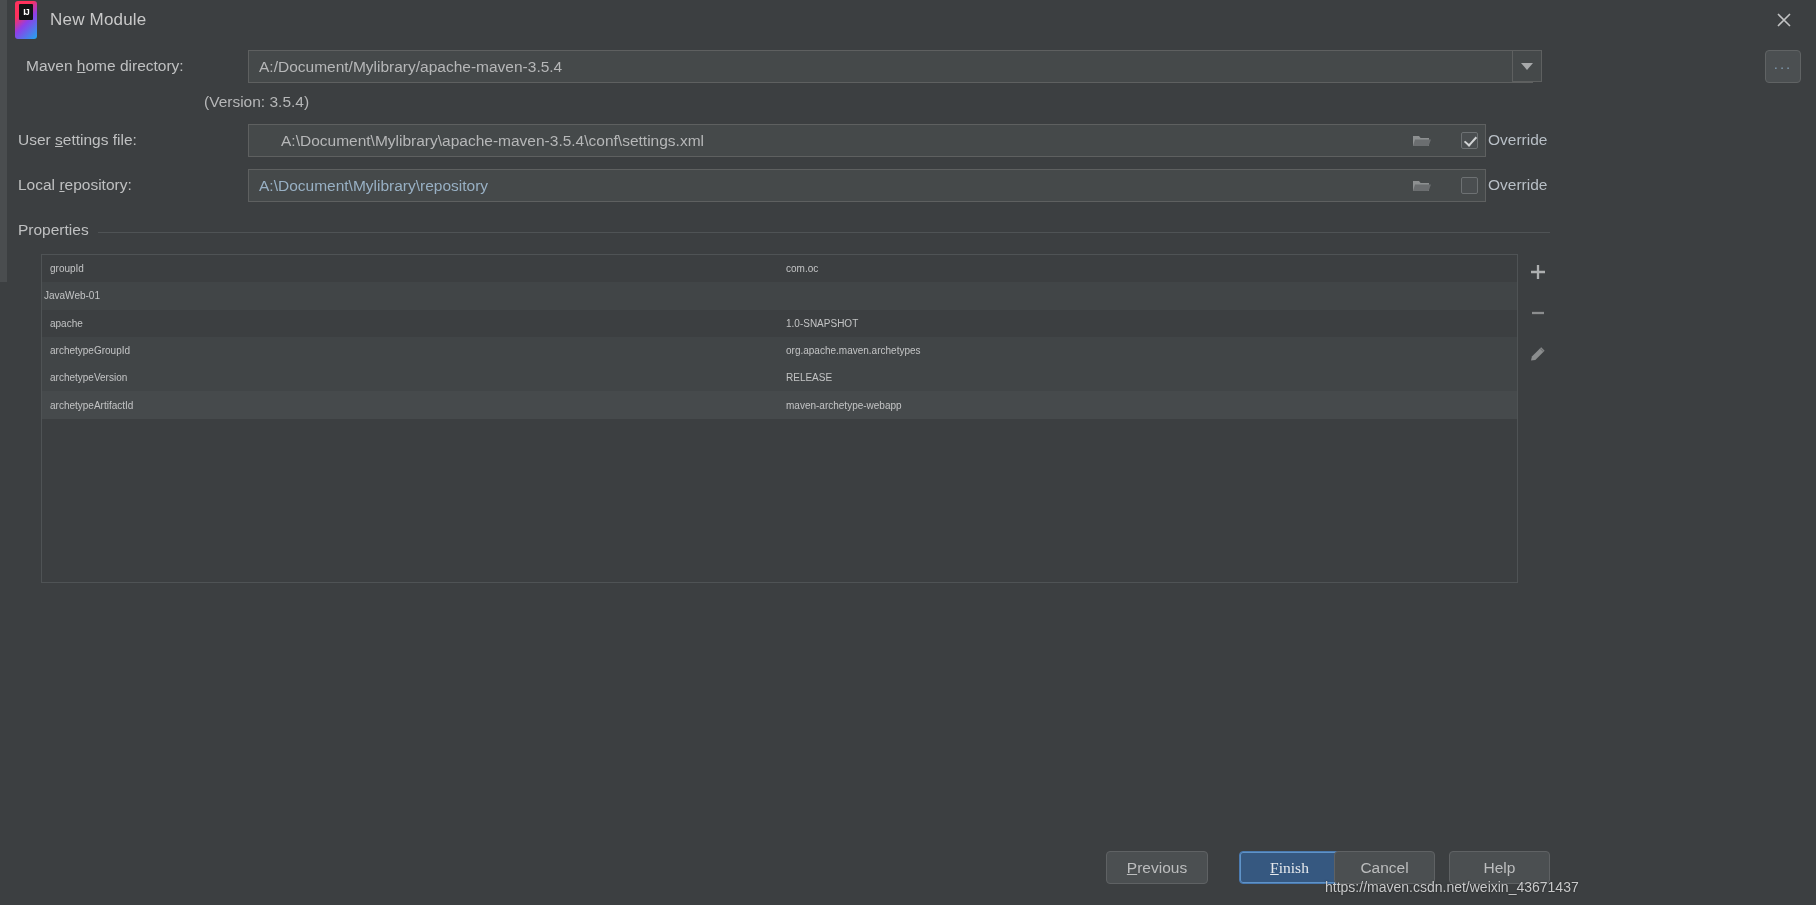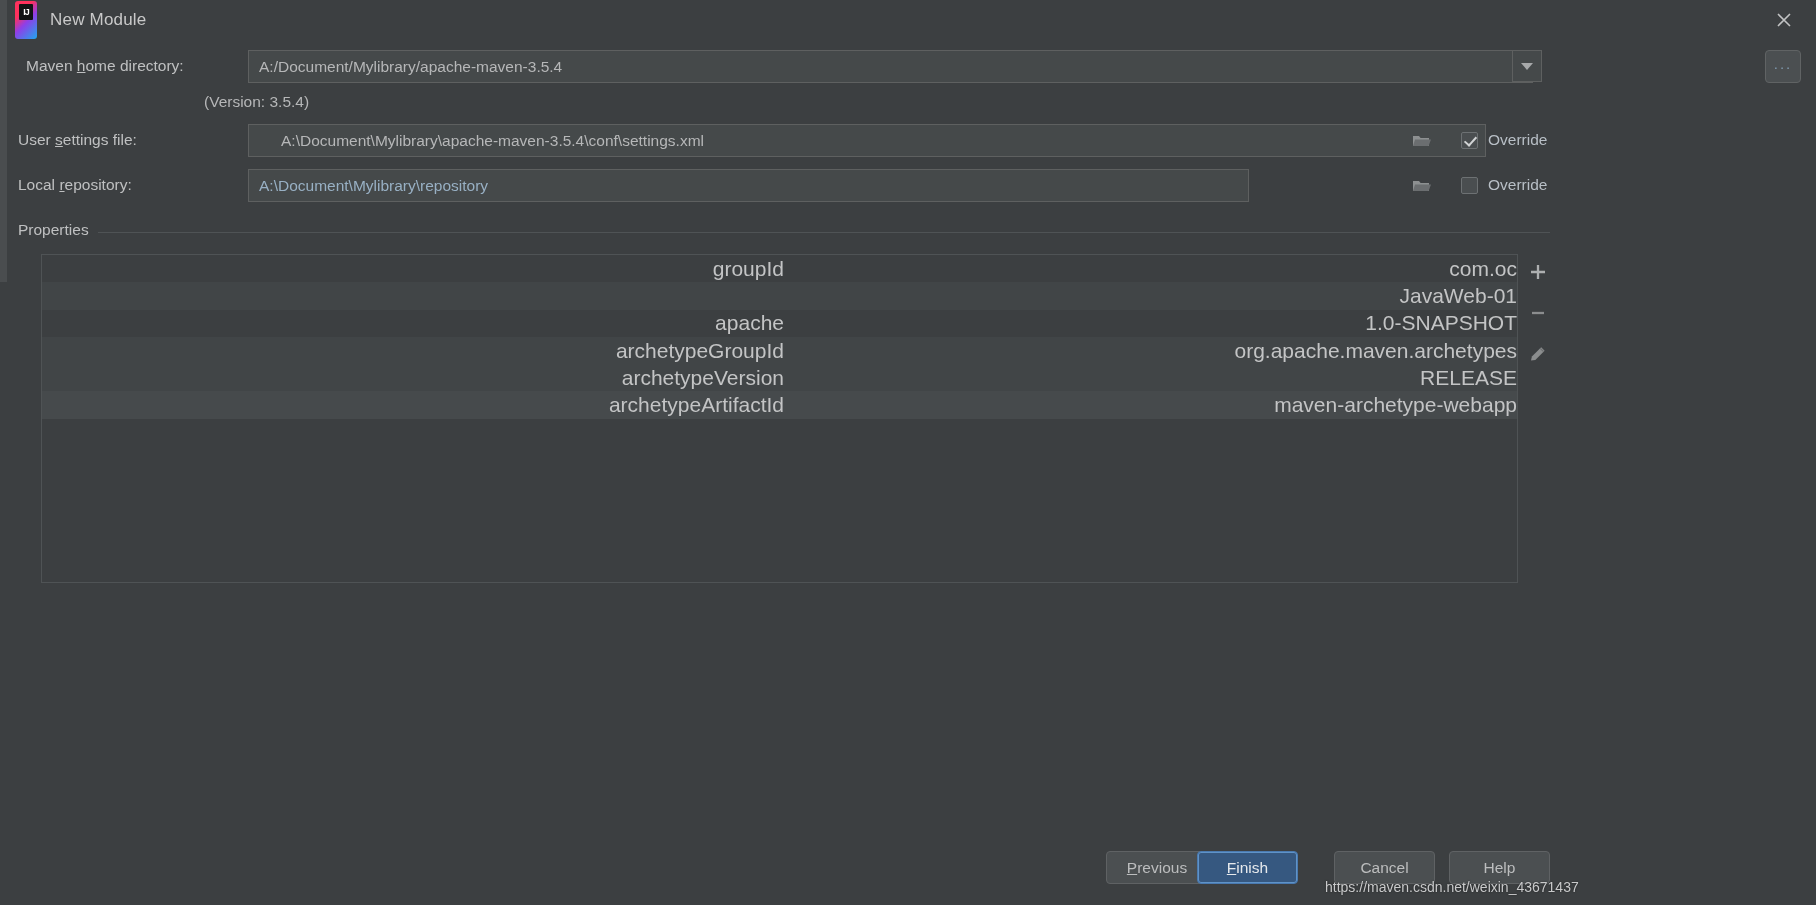--- a/index.html
+++ b/index.html
@@ -209,23 +209,22 @@
     left: 41px; top: 254px;
     width: 1477px; height: 329px;
     background: #3c3f41;
     border: 1px solid #4f5355;
     overflow: hidden;
   }
   .trow {
     height: 27.3px;
     display: flex;
     align-items: center;
-    font-size: 21px;
+    font-size: 10px;
     color: #c3c4c5;
-    text-align: right;
   }
   .trow.odd  { background: #3c3f41; }
   .trow.even { background: #414547; }
   .trow.sel  { background: #464a4c; }
   .tcell-key {
     width: 742px;
     padding-left: 8px;
     white-space: nowrap;
     overflow: hidden;
   }
@@ -327,21 +326,21 @@
     </svg>
   </div>
   <div class="override" style="left:1461px; top:131px;">
     <span class="cb checked"></span>
     <span class="ov-label">Override</span>
   </div>
 
   <div class="label" style="left:18px; top:176px;">
     Local <u>r</u>epository:
   </div>
-  <div class="field inherited" style="left:204px; top:169px; width:1001px; height:33px;">A:\Document\Mylibrary\repository</div>
+  <div class="field inherited" style="left:204px; top:169px; width:1238px; height:33px;">A:\Document\Mylibrary\repository</div>
   <div class="folder-icon" style="left:1412px; top:178px;">
     <svg width="20" height="16" viewBox="0 0 20 16">
       <path d="M1 3 L7 3 L8.6 5 L17 5 L17 13 L1 13 Z" fill="#8d9091"></path>
       <path d="M3 6.5 L19 6.5 L16.6 13 L1 13 Z" fill="#6b6e70"></path>
     </svg>
   </div>
   <div class="override" style="left:1461px; top:176px;">
     <span class="cb"></span>
     <span class="ov-label">Override</span>
   </div>
@@ -393,20 +392,20 @@
       <svg width="20" height="20" viewBox="0 0 20 20">
         <path d="M3 16.5 L3.9 12.6 L13.2 3.3 L16.6 6.7 L7.3 16 Z" fill="#8b8d8e"></path>
         <path d="M12.2 4.3 L15.6 7.7" stroke="#6d6f70" stroke-width="1.2"></path>
       </svg>
     </div>
   </div>
 
   <div class="btn" style="left:1106px; top:851px; width:102px;">
       <span><u>P</u>revious</span>
     </div>
-  <div class="btn primary" style="left:1197px; top:851px; width:101px;">
+  <div class="btn primary" style="left:1239px; top:851px; width:101px;font-family:Liberation Serif, serif;">
       <span><u>F</u>inish</span>
     </div>
   <div class="btn" style="left:1334px; top:851px; width:101px;">Cancel</div>
   <div class="btn" style="left:1449px; top:851px; width:101px;">Help</div>
 
   <div class="watermark">https://maven.csdn.net/weixin_43671437</div>
 </div>
 
 </body></html>

